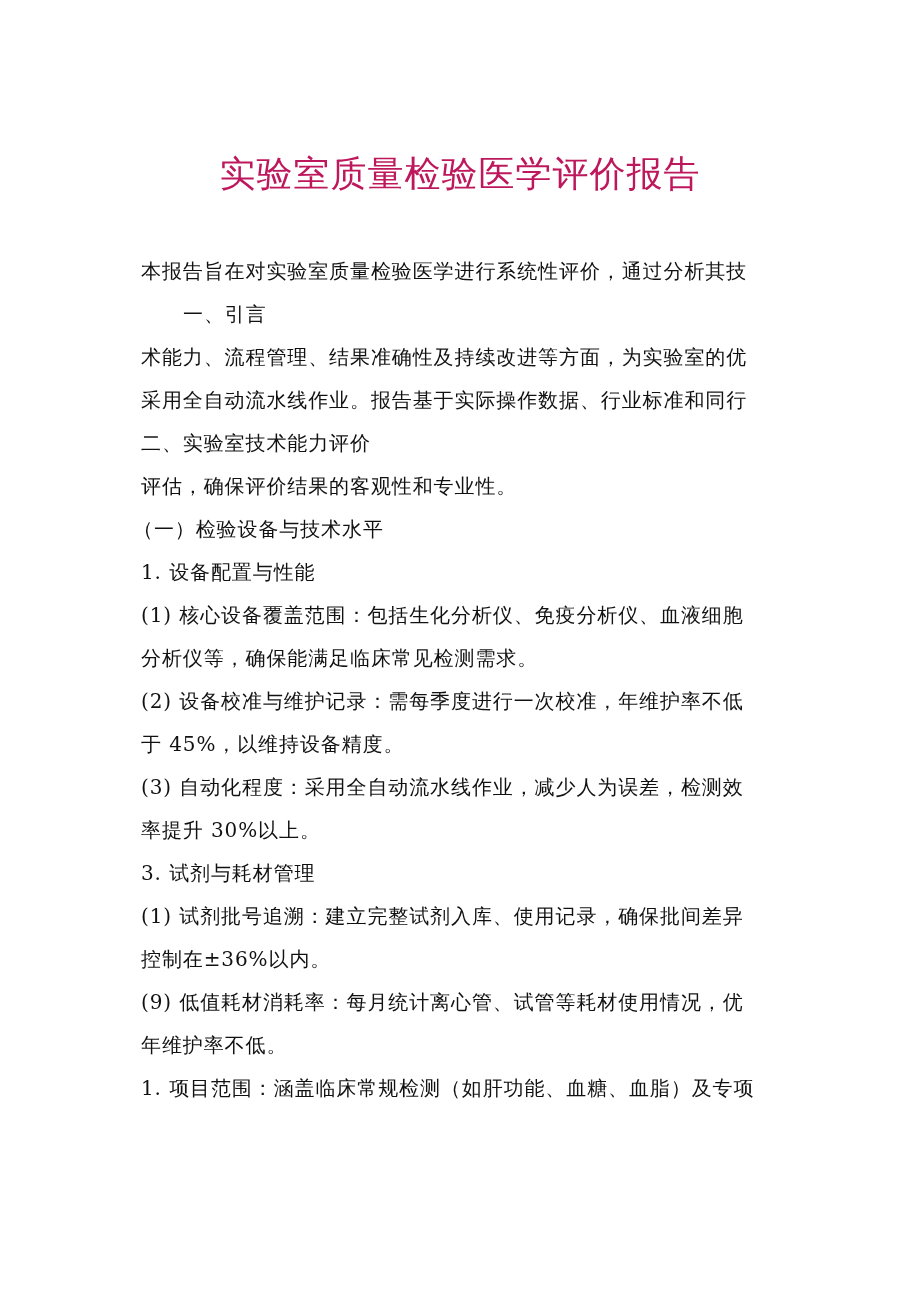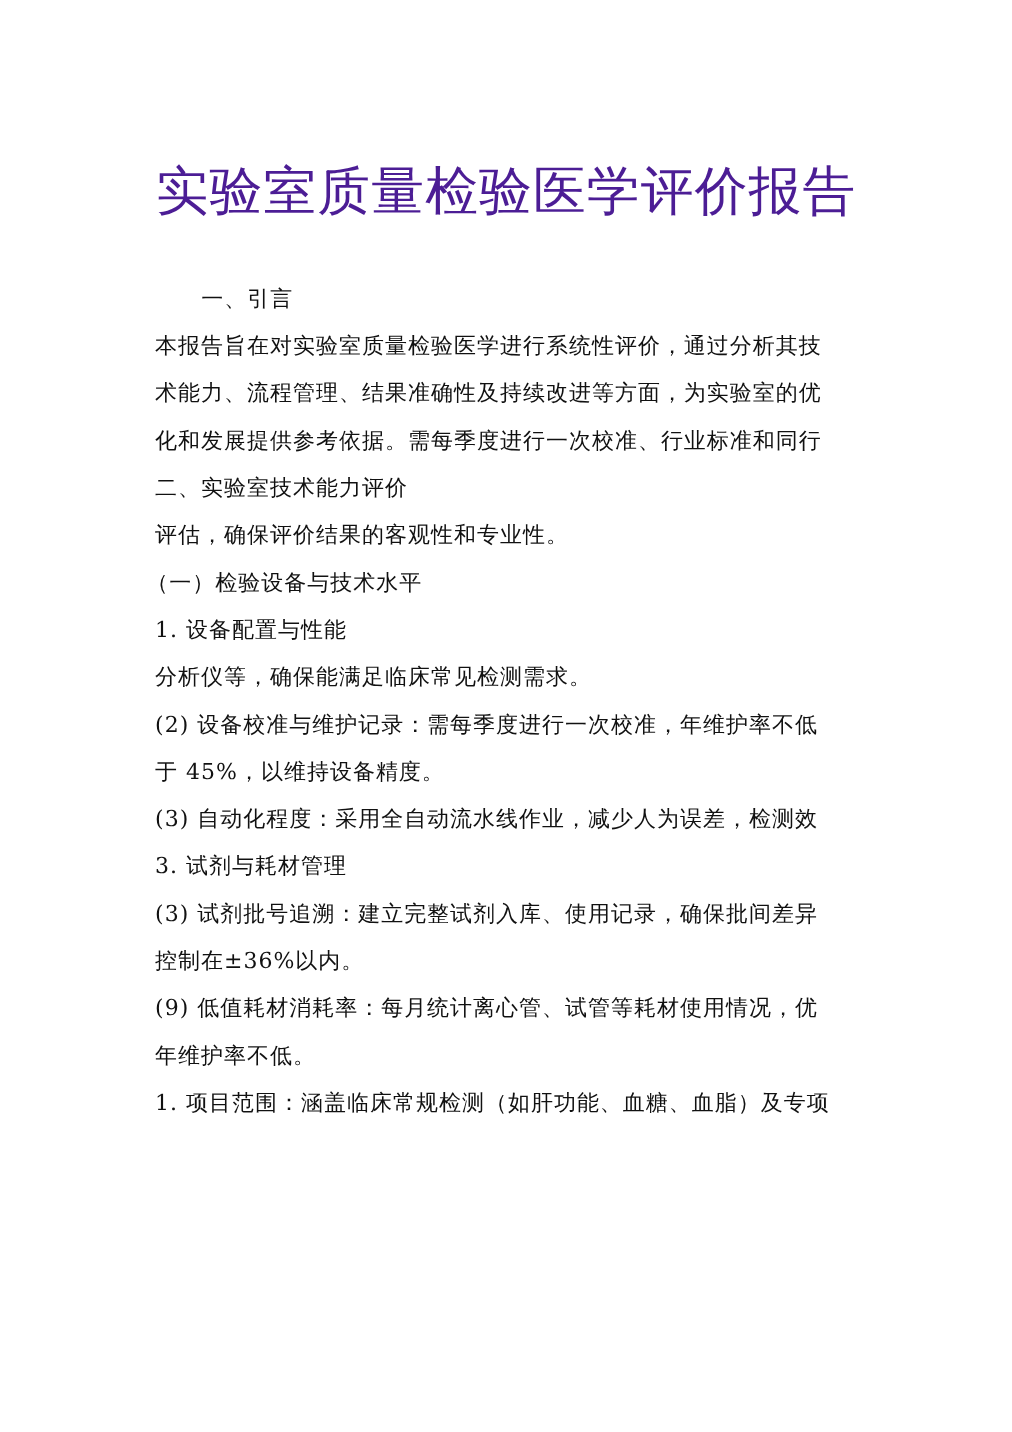--- a/index.html
+++ b/index.html
@@ -1,43 +1,45 @@
 <!DOCTYPE html>
 <html><head>
 <meta charset="utf-8">
 <style>
   html, body { margin: 0; padding: 0; background: #ffffff; }
   body { width: 920px; height: 1302px; position: relative; overflow: hidden;
          font-family: "DejaVu Serif", "Liberation Serif", serif; color: #111; }
   .title { position: absolute; left: 0; width: 920px; top: 148px; text-align: center;
-           font-family: "DejaVu Sans", "Liberation Sans", sans-serif; font-size: 48px;
-           font-weight: normal; letter-spacing: 1px; margin: 0; line-height: 52px; color: #4c1d95; }
+           font-family: "DejaVu Sans", "Liberation Sans", sans-serif; font-size: 36px;
+           font-weight: normal; letter-spacing: 1px; margin: 0; line-height: 52px; color: #be185d; }
   .body-wrap { position: absolute; left: 141px; top: 250px; width: 640px; }
   .line { display: block; height: 43px; line-height: 43px; font-size: 20px; white-space: nowrap;
           letter-spacing: 0.9px; margin: 0; }
   .indent { padding-left: 42px; }
   .paren-head { margin-left: -8px; }
 </style>
 </head>
 <body>
 
 <h1 class="title">实验室质量检验医学评价报告</h1>
 
 <div class="body-wrap">
+  <p class="line">本报告旨在对实验室质量检验医学进行系统性评价，通过分析其技</p>
   <p class="line indent">一、引言</p>
-  <p class="line">本报告旨在对实验室质量检验医学进行系统性评价，通过分析其技</p>
   <p class="line">术能力、流程管理、结果准确性及持续改进等方面，为实验室的优</p>
-  <p class="line">化和发展提供参考依据。需每季度进行一次校准、行业标准和同行</p>
+  <p class="line">采用全自动流水线作业。报告基于实际操作数据、行业标准和同行</p>
   <p class="line">二、实验室技术能力评价</p>
   <p class="line">评估，确保评价结果的客观性和专业性。</p>
   <p class="line paren-head">（一）检验设备与技术水平</p>
   <p class="line">1. 设备配置与性能</p>
+  <p class="line">(1) 核心设备覆盖范围：包括生化分析仪、免疫分析仪、血液细胞</p>
   <p class="line">分析仪等，确保能满足临床常见检测需求。</p>
   <p class="line">(2) 设备校准与维护记录：需每季度进行一次校准，年维护率不低</p>
   <p class="line">于 45%，以维持设备精度。</p>
   <p class="line">(3) 自动化程度：采用全自动流水线作业，减少人为误差，检测效</p>
+  <p class="line">率提升 30%以上。</p>
   <p class="line">3. 试剂与耗材管理</p>
-  <p class="line">(3) 试剂批号追溯：建立完整试剂入库、使用记录，确保批间差异</p>
+  <p class="line">(1) 试剂批号追溯：建立完整试剂入库、使用记录，确保批间差异</p>
   <p class="line">控制在±36%以内。</p>
   <p class="line">(9) 低值耗材消耗率：每月统计离心管、试管等耗材使用情况，优</p>
   <p class="line">年维护率不低。</p>
   <p class="line">1. 项目范围：涵盖临床常规检测（如肝功能、血糖、血脂）及专项</p>
 </div>
 
 </body></html>

